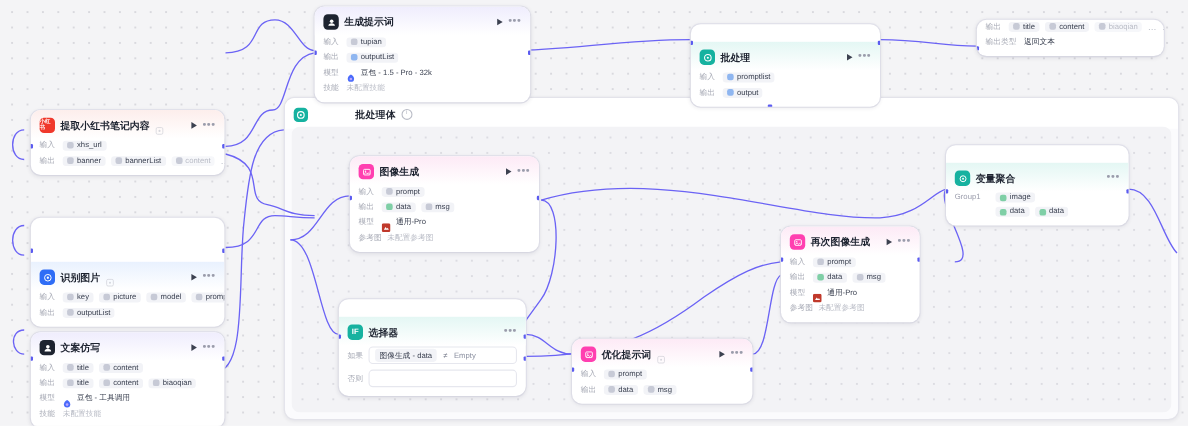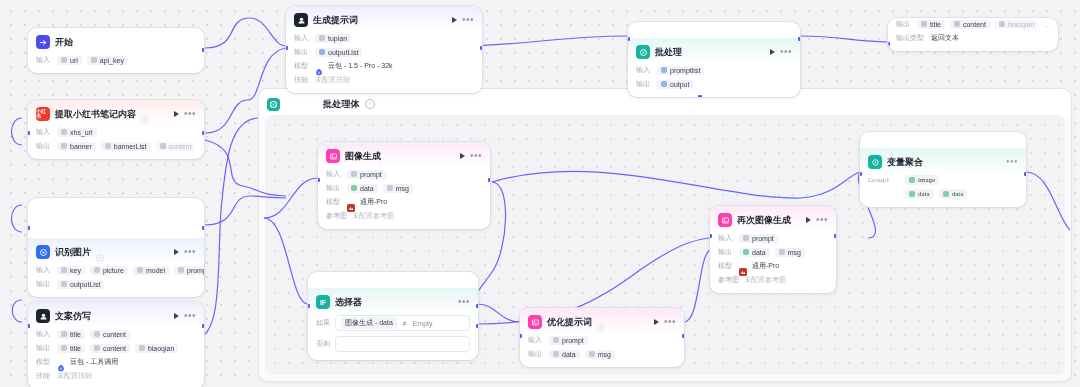--- a/index.html
+++ b/index.html
@@ -155,44 +155,20 @@
 
     <path d="M684,322 C700,322 698,256 710,250"></path>
 
     <path d="M868,238 C892,238 850,186 860,172"></path>
 
     <path d="M492,182 C600,150 720,200 800,198 C836,196 846,176 860,172"></path>
 
     <path d="M1026,172 C1050,172 1056,216 1070,230"></path>
   </svg>
 
-  <div class="node tint-plain" style="left:28px;top:28px;width:176px;">
-    <div class="hd">
-      <span class="ico" style="background:#4b4bef;">
-        <svg viewBox="0 0 12 12" width="9" height="9">
-            <path d="M2 6h7M6 3l3 3-3 3" stroke="#fff" stroke-width="1.3" fill="none" stroke-linecap="round" stroke-linejoin="round"></path>
-          </svg>
-      </span>
-      <span class="title">开始</span>
-    </div>
-    <div class="bd">
-      <div class="row">
-        <span class="lbl">输入</span>
-        <span class="chip">
-            <i class="tag"></i>
-            <span>url</span>
-          </span>
-        <span class="chip">
-            <i class="tag"></i>
-            <span>api_key</span>
-          </span>
-      </div>
-    </div>
-    <span class="port" style="right:-2px;top:20px;"></span>
-  </div>
 
   <div class="node tint-red" style="left:28px;top:100px;width:176px;">
     <div class="hd">
       <span class="ico" style="background:#f0382b;font-size:5px;">小红书</span>
       <span class="title">提取小红书笔记内容</span>
       <span class="mini">
         <svg viewBox="0 0 10 10" width="8" height="8">
             <rect x="1.2" y="1.2" width="7.6" height="7.6" rx="1.6" fill="none" stroke="#b9bcc6" stroke-width="1"></rect>
             <circle cx="5" cy="5" r="1.2" fill="#b9bcc6"></circle>
           </svg>
@@ -616,21 +592,21 @@
       </div>
       <div class="row">
         <span class="lbl" style="min-width:20px;">参考图</span>
         <span class="muted">未配置参考图</span>
       </div>
     </div>
     <span class="port" style="left:-2px;top:28px;"></span>
     <span class="port" style="right:-2px;top:28px;"></span>
   </div>
 
-  <div class="node tint-teal" style="left:860px;top:132px;width:166px;font-family:Liberation Serif, serif;">
+  <div class="node tint-teal" style="left:860px;top:132px;width:166px;">
     <div class="hd">
       <span class="ico" style="background:#16b2a0;">
         <svg viewBox="0 0 12 12" width="9" height="9">
             <circle cx="6" cy="6" r="3.6" fill="none" stroke="#fff" stroke-width="1.2"></circle>
             <circle cx="6" cy="6" r="1.1" fill="#fff"></circle>
           </svg>
       </span>
       <span class="title">变量聚合</span>
       <span class="hd-spacer"></span>
       <span class="dots3">•••</span>

